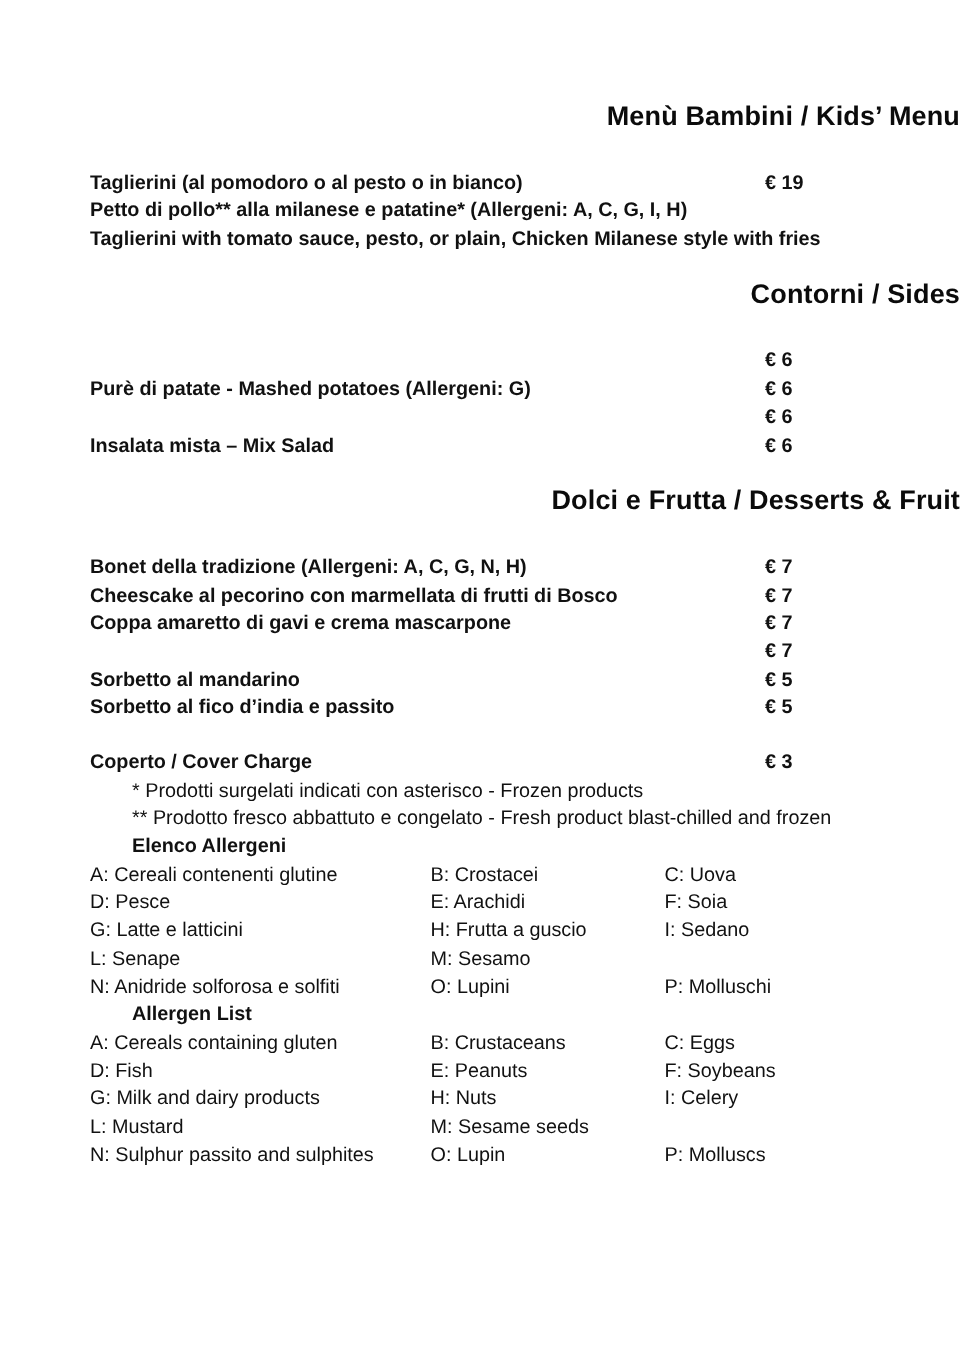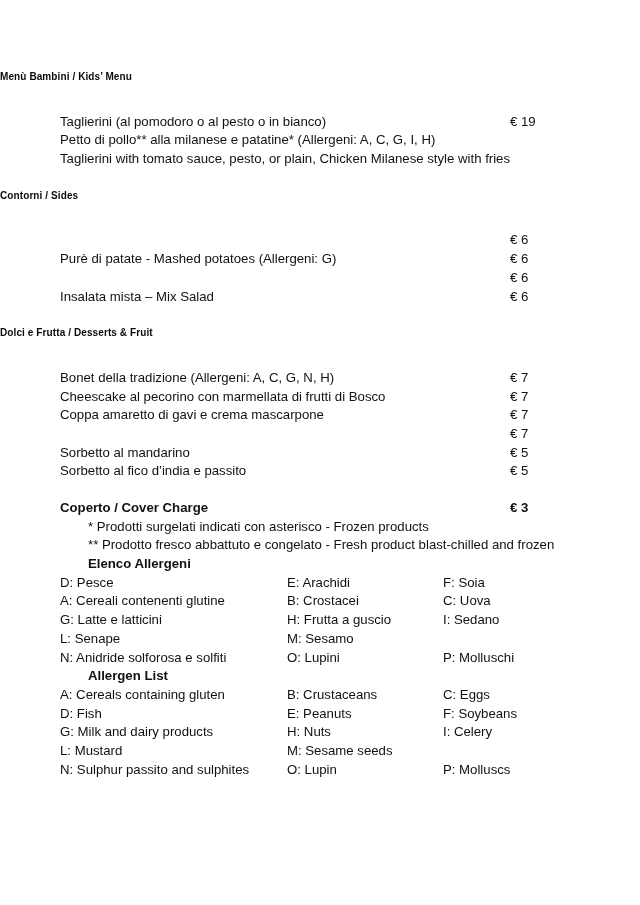--- a/index.html
+++ b/index.html
@@ -25,32 +25,33 @@
   }
   .content {
     position: absolute;
     left: 0;
     top: 0;
     width: 640px;
   }
 
   
   .section-heading {
-    text-align: left;
-    font-weight: bold;
-    font-size: 10px;
+    text-align: right;
+    font-weight: bold;
+    font-size: 18px;
     line-height: 18.7px;
     letter-spacing: 0.1px;
     color: #0b0b0b;
   }
 
   
   .items {
     margin: 0;
     padding: 0;
+    font-weight: bold;
   }
   .row {
     position: relative;
     height: 18.7px;
     line-height: 18.7px;
     font-size: 13.2px;
     color: #111111;
     white-space: nowrap;
   }
   .row .name {
@@ -182,30 +183,30 @@
     <div class="row bold">
       <span class="name">Coperto / Cover Charge</span>
       <span class="price">€ 3</span>
     </div>
 
     <div class="line">* Prodotti surgelati indicati con asterisco - Frozen products</div>
     <div class="line">** Prodotto fresco abbattuto e congelato - Fresh product blast-chilled and frozen</div>
 
     <div class="line bold">Elenco Allergeni</div>
     <div class="allergen-row">
+      <span class="c1">A: Cereali contenenti glutine</span>
+      <span class="c2">B: Crostacei</span>
+      <span class="c3">C: Uova</span>
+    </div>
+    <div class="allergen-row">
       <span class="c1">D: Pesce</span>
       <span class="c2">E: Arachidi</span>
       <span class="c3">F: Soia</span>
     </div>
     <div class="allergen-row">
-      <span class="c1">A: Cereali contenenti glutine</span>
-      <span class="c2">B: Crostacei</span>
-      <span class="c3">C: Uova</span>
-    </div>
-    <div class="allergen-row">
       <span class="c1">G: Latte e latticini</span>
       <span class="c2">H: Frutta a guscio</span>
       <span class="c3">I: Sedano</span>
     </div>
     <div class="allergen-row">
       <span class="c1">L: Senape</span>
       <span class="c2">M: Sesamo</span>
       <span class="c3"></span>
     </div>
     <div class="allergen-row">

